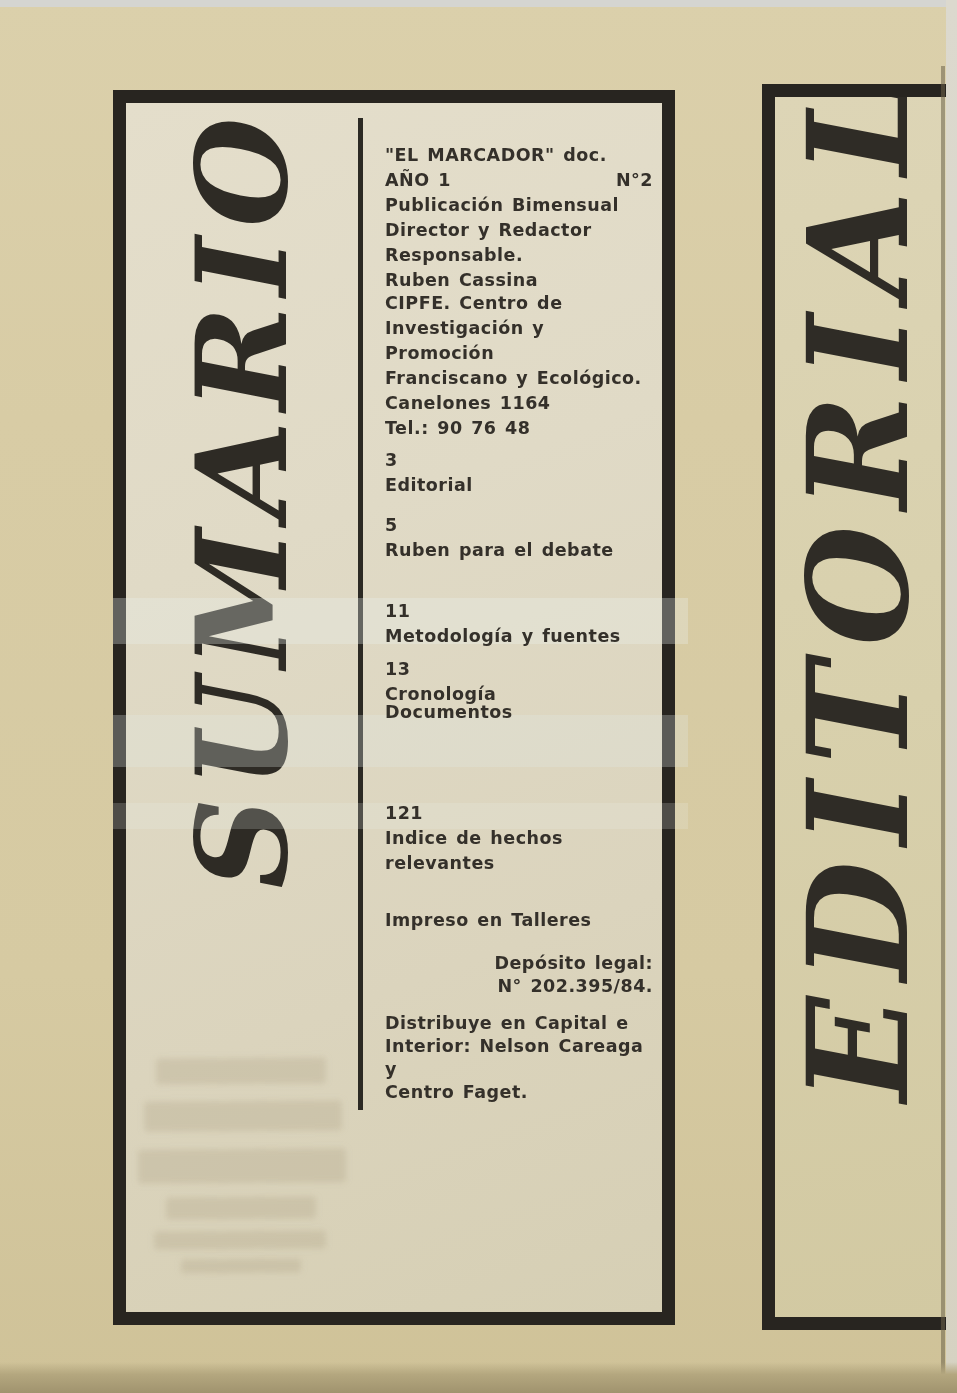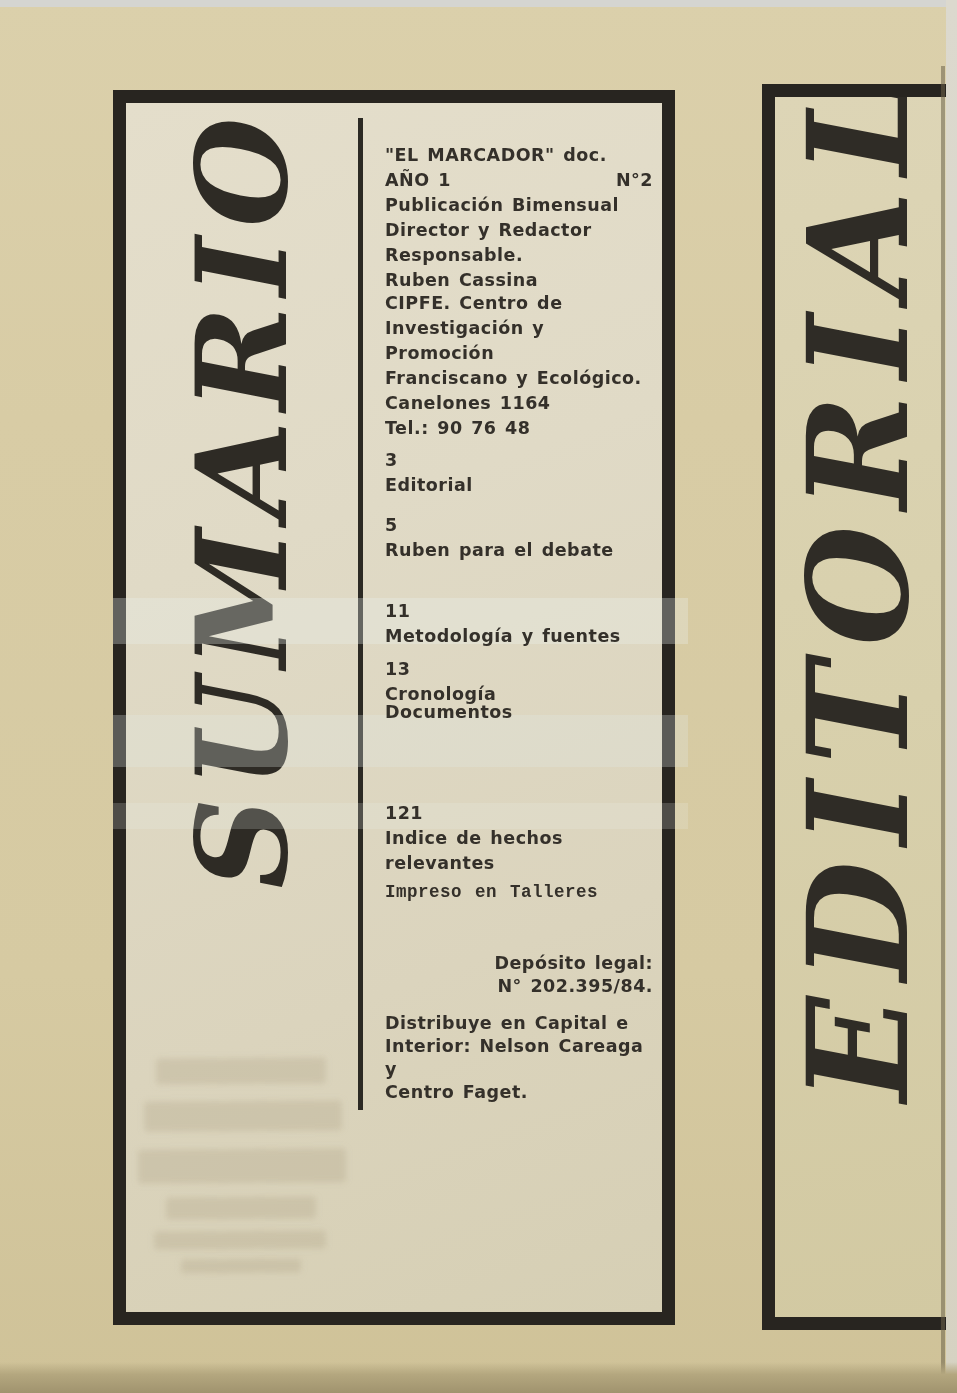--- a/index.html
+++ b/index.html
@@ -40,21 +40,21 @@
   
   .tcol{position:absolute;left:259px;top:0;width:268px;color:#34302a;}
   .tblock{position:absolute;left:0;width:268px;}
   .tline{font-size:17.5px;font-weight:bold;line-height:25px;letter-spacing:.5px;word-spacing:2px;}
   .tline.tight{line-height:23px;}
   .row-split{display:flex;justify-content:space-between;}
   .b-masthead{top:40px;}
   .b-publisher{top:188px;}
   .b-toc1{top:345px;} .b-toc2{top:410px;} .b-toc3{top:496px;}
   .b-toc4{top:535px;margin-top:19px;} .b-toc5{top:597px;} .b-toc6{top:674px;margin-top:24px;}
-  .b-printer{top:777px;font-family:Liberation Mono, monospace;}
+  .b-printer{top:805px;}
   .b-legal{top:849px;text-align:right;}
   .b-dist{top:909px;}
 
   
   .ghost{position:absolute;background:rgba(148,136,103,.20);filter:blur(3px);
     border-radius:3px;transform:rotate(-.4deg);}
   .g1{left:30px;top:955px;width:170px;height:26px;}
   .g2{left:18px;top:998px;width:198px;height:30px;}
   .g3{left:12px;top:1046px;width:208px;height:34px;}
   .g4{left:40px;top:1094px;width:150px;height:22px;}

